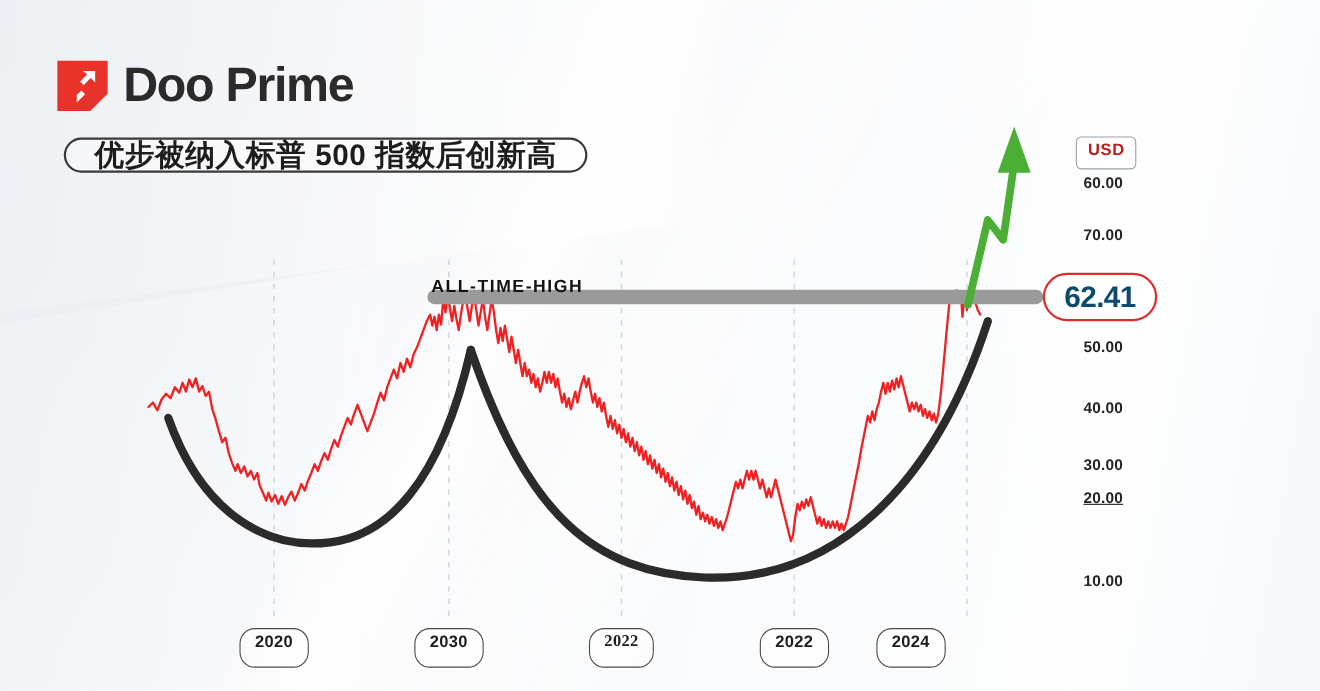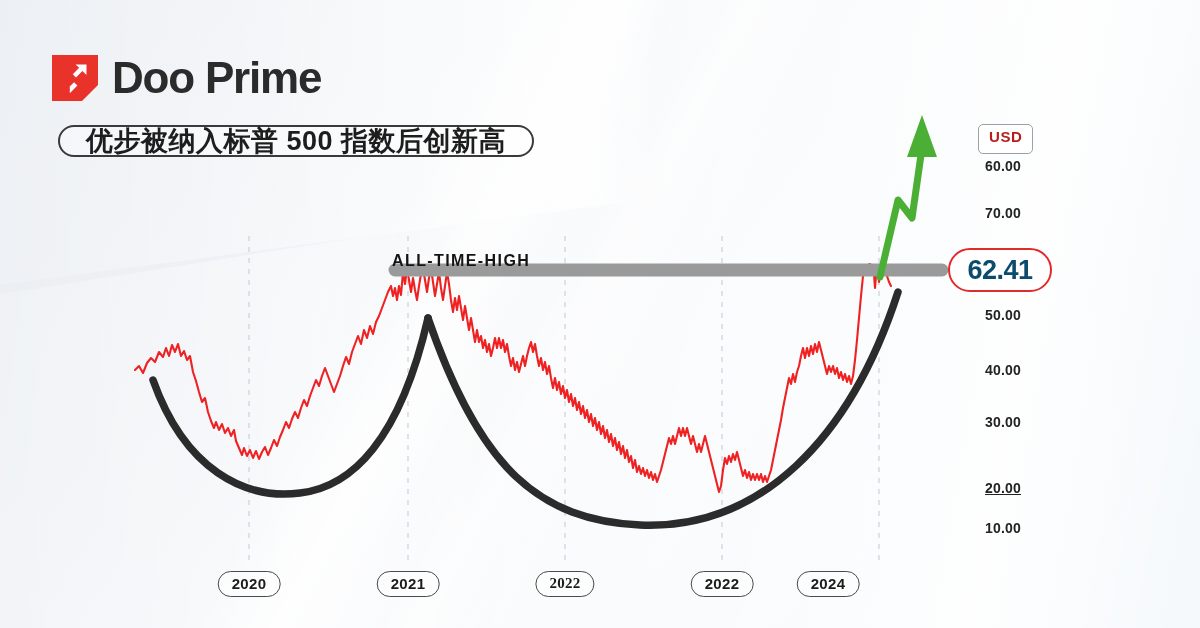--- a/index.html
+++ b/index.html
@@ -141,21 +141,21 @@
   }
 
   
   .year-pill {
     position: absolute;
     top: 571px;
     transform: translateX(-50%);
     border: 1.4px solid #4a4a4a;
     border-radius: 14px;
     background: rgba(255,255,255,0.45);
-    padding: 3px 13px 4px;
+    padding: 3px 13px 14px;
     font-size: 15px;
     font-weight: 700;
     color: #1c1c1c;
     letter-spacing: 0.3px;
   }
 </style>
 </head>
 <body>
 
 <div id="stage">
@@ -246,25 +246,25 @@
   <div class="usd-badge">USD</div>
 
   <div class="price-badge">62.41</div>
 
   <div id="yaxis-labels">
       <div class="axis-label" style="top: 158px;">60.00</div>
       <div class="axis-label" style="top: 205px;">70.00</div>
       <div class="axis-label" style="top: 307px;">50.00</div>
       <div class="axis-label" style="top: 362px;">40.00</div>
       <div class="axis-label" style="top: 414px;">30.00</div>
-      <div class="axis-label" style="top: 480px; text-decoration: underline;">20.00</div>
+      <div class="axis-label" style="top: 444px; text-decoration: underline;">20.00</div>
       <div class="axis-label" style="top: 520px; text-align: center;">10.00</div>
     </div>
 
   <div id="year-pills">
       <div class="year-pill" style="left: 249px;">2020</div>
-      <div class="year-pill" style="left: 408px;">2021</div>
+      <div class="year-pill" style="left: 408px;">2030</div>
       <div class="year-pill" style="left: 565px; font-family: Liberation Serif, serif;">2022</div>
       <div class="year-pill" style="left: 722px;">2022</div>
       <div class="year-pill" style="left: 828px;">2024</div>
     </div>
 
 </div>
 
 </body></html>

